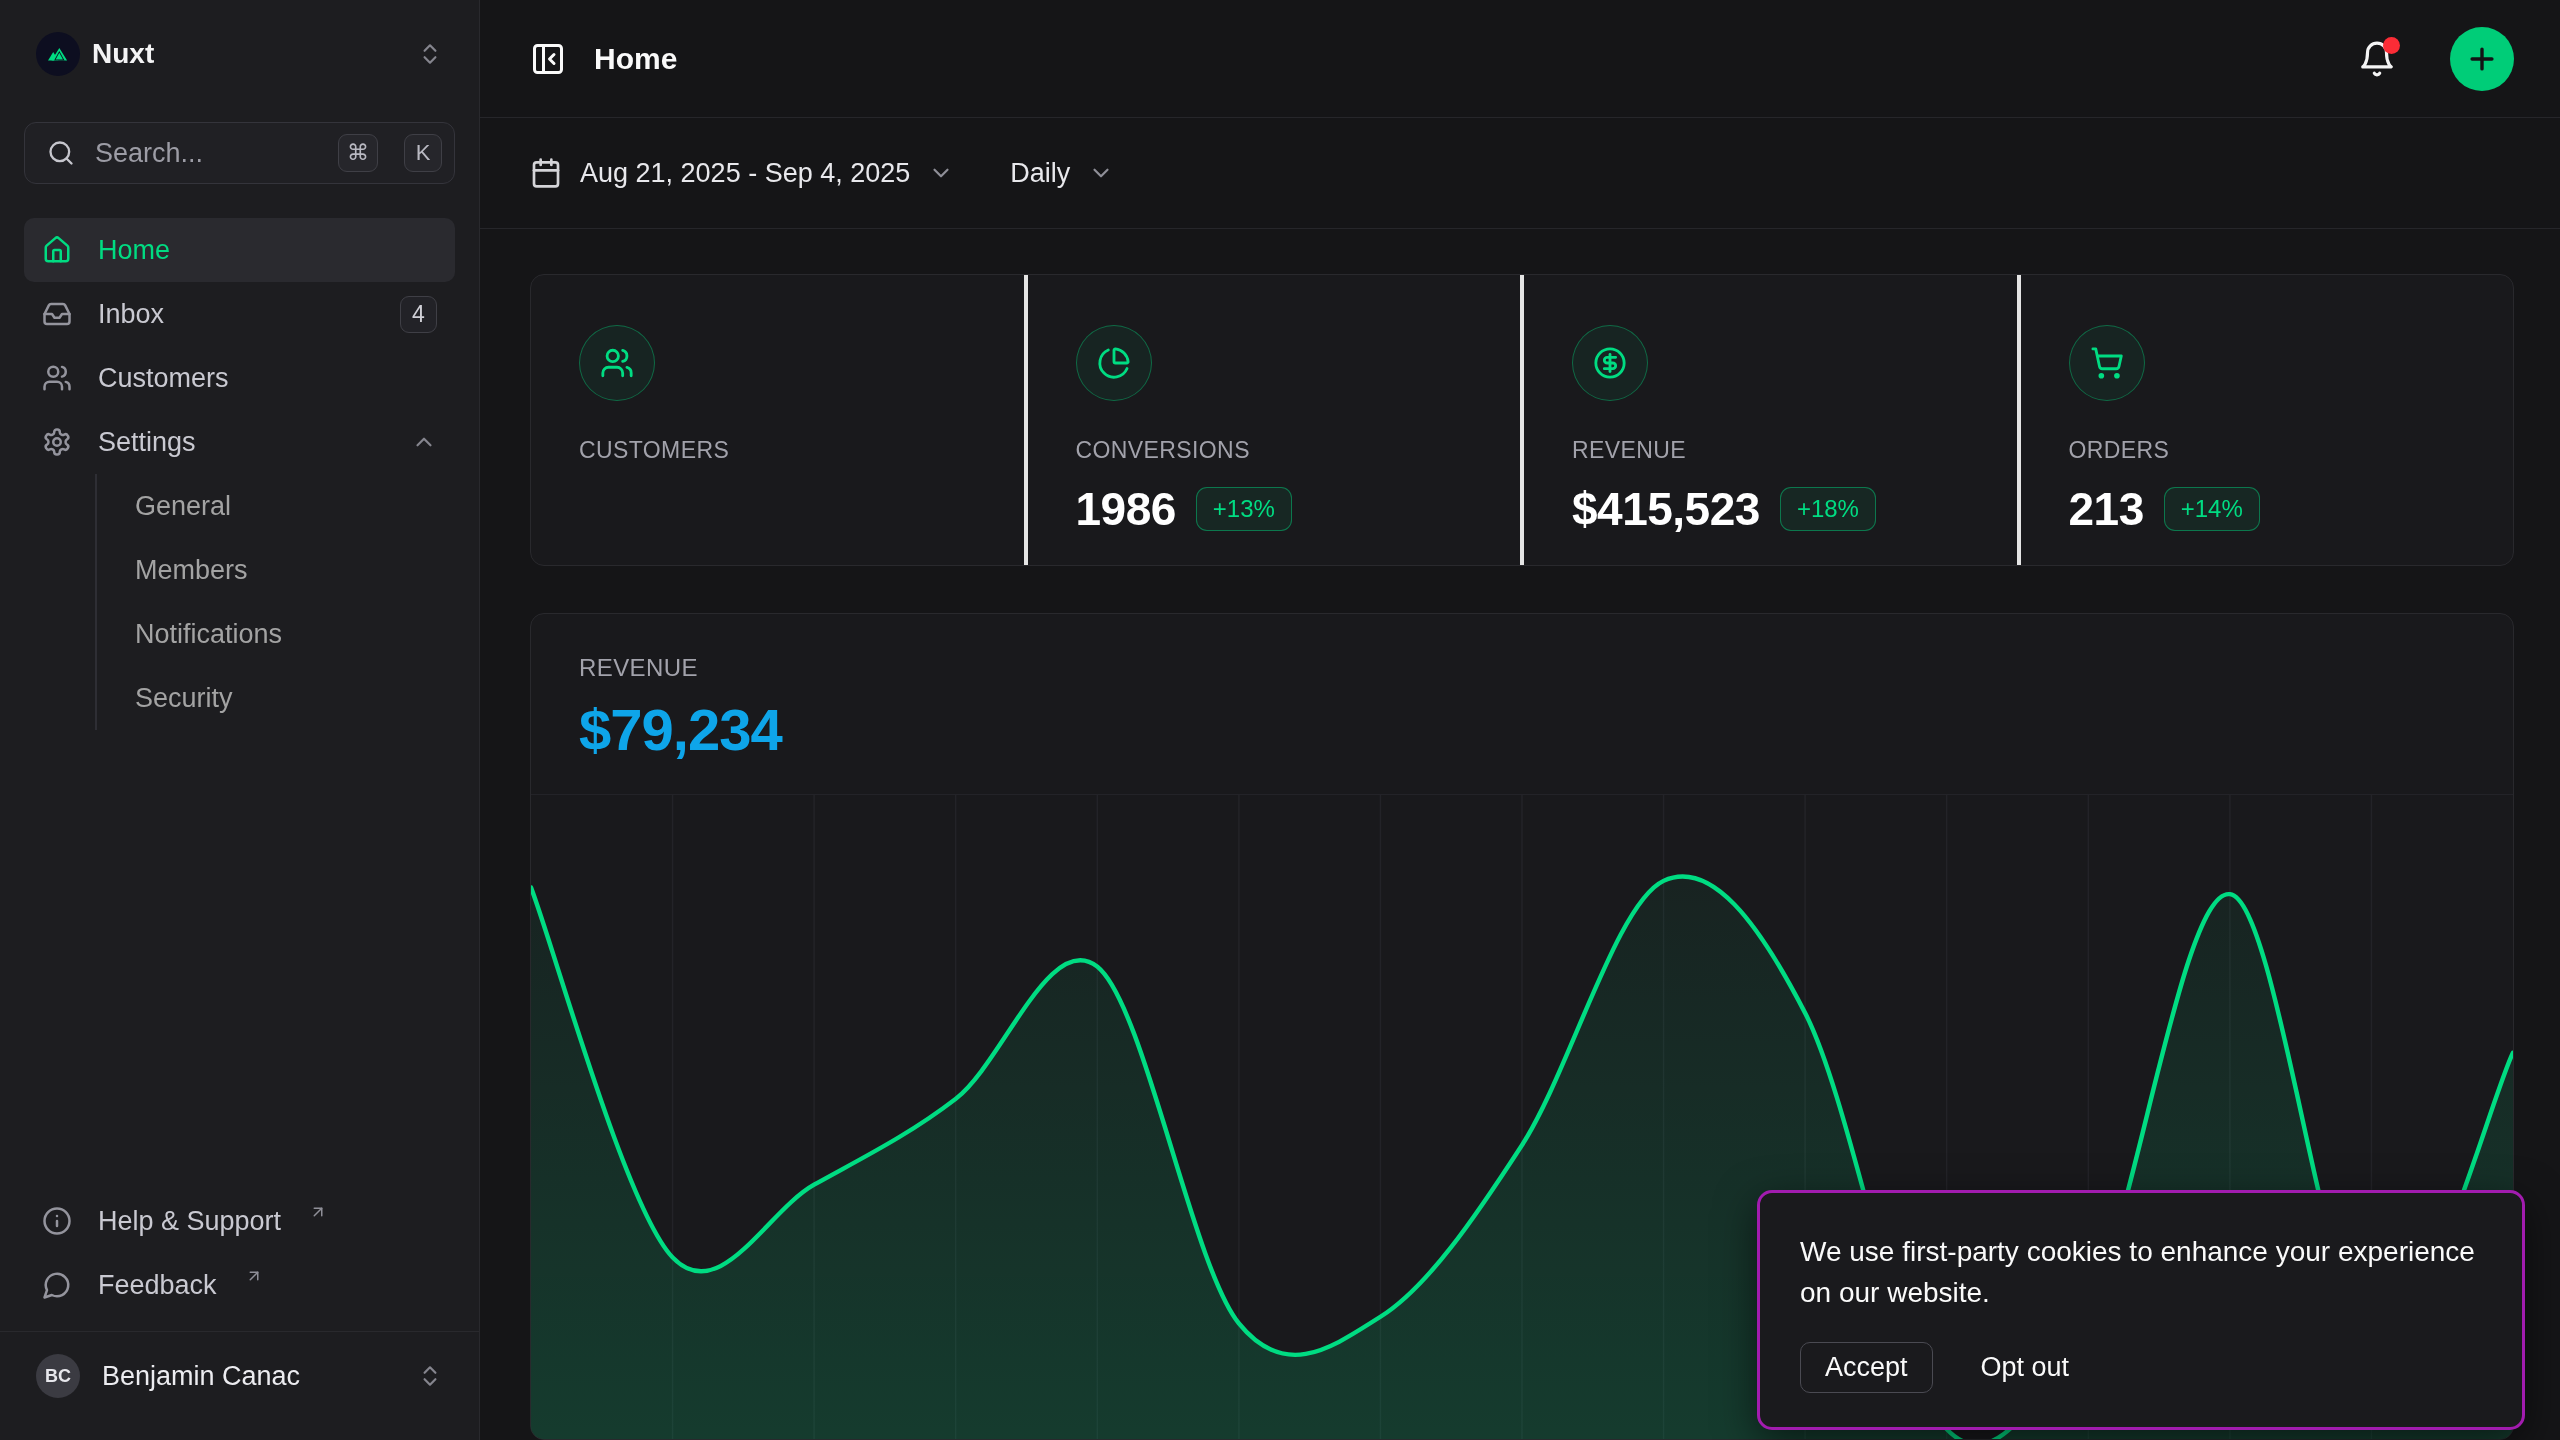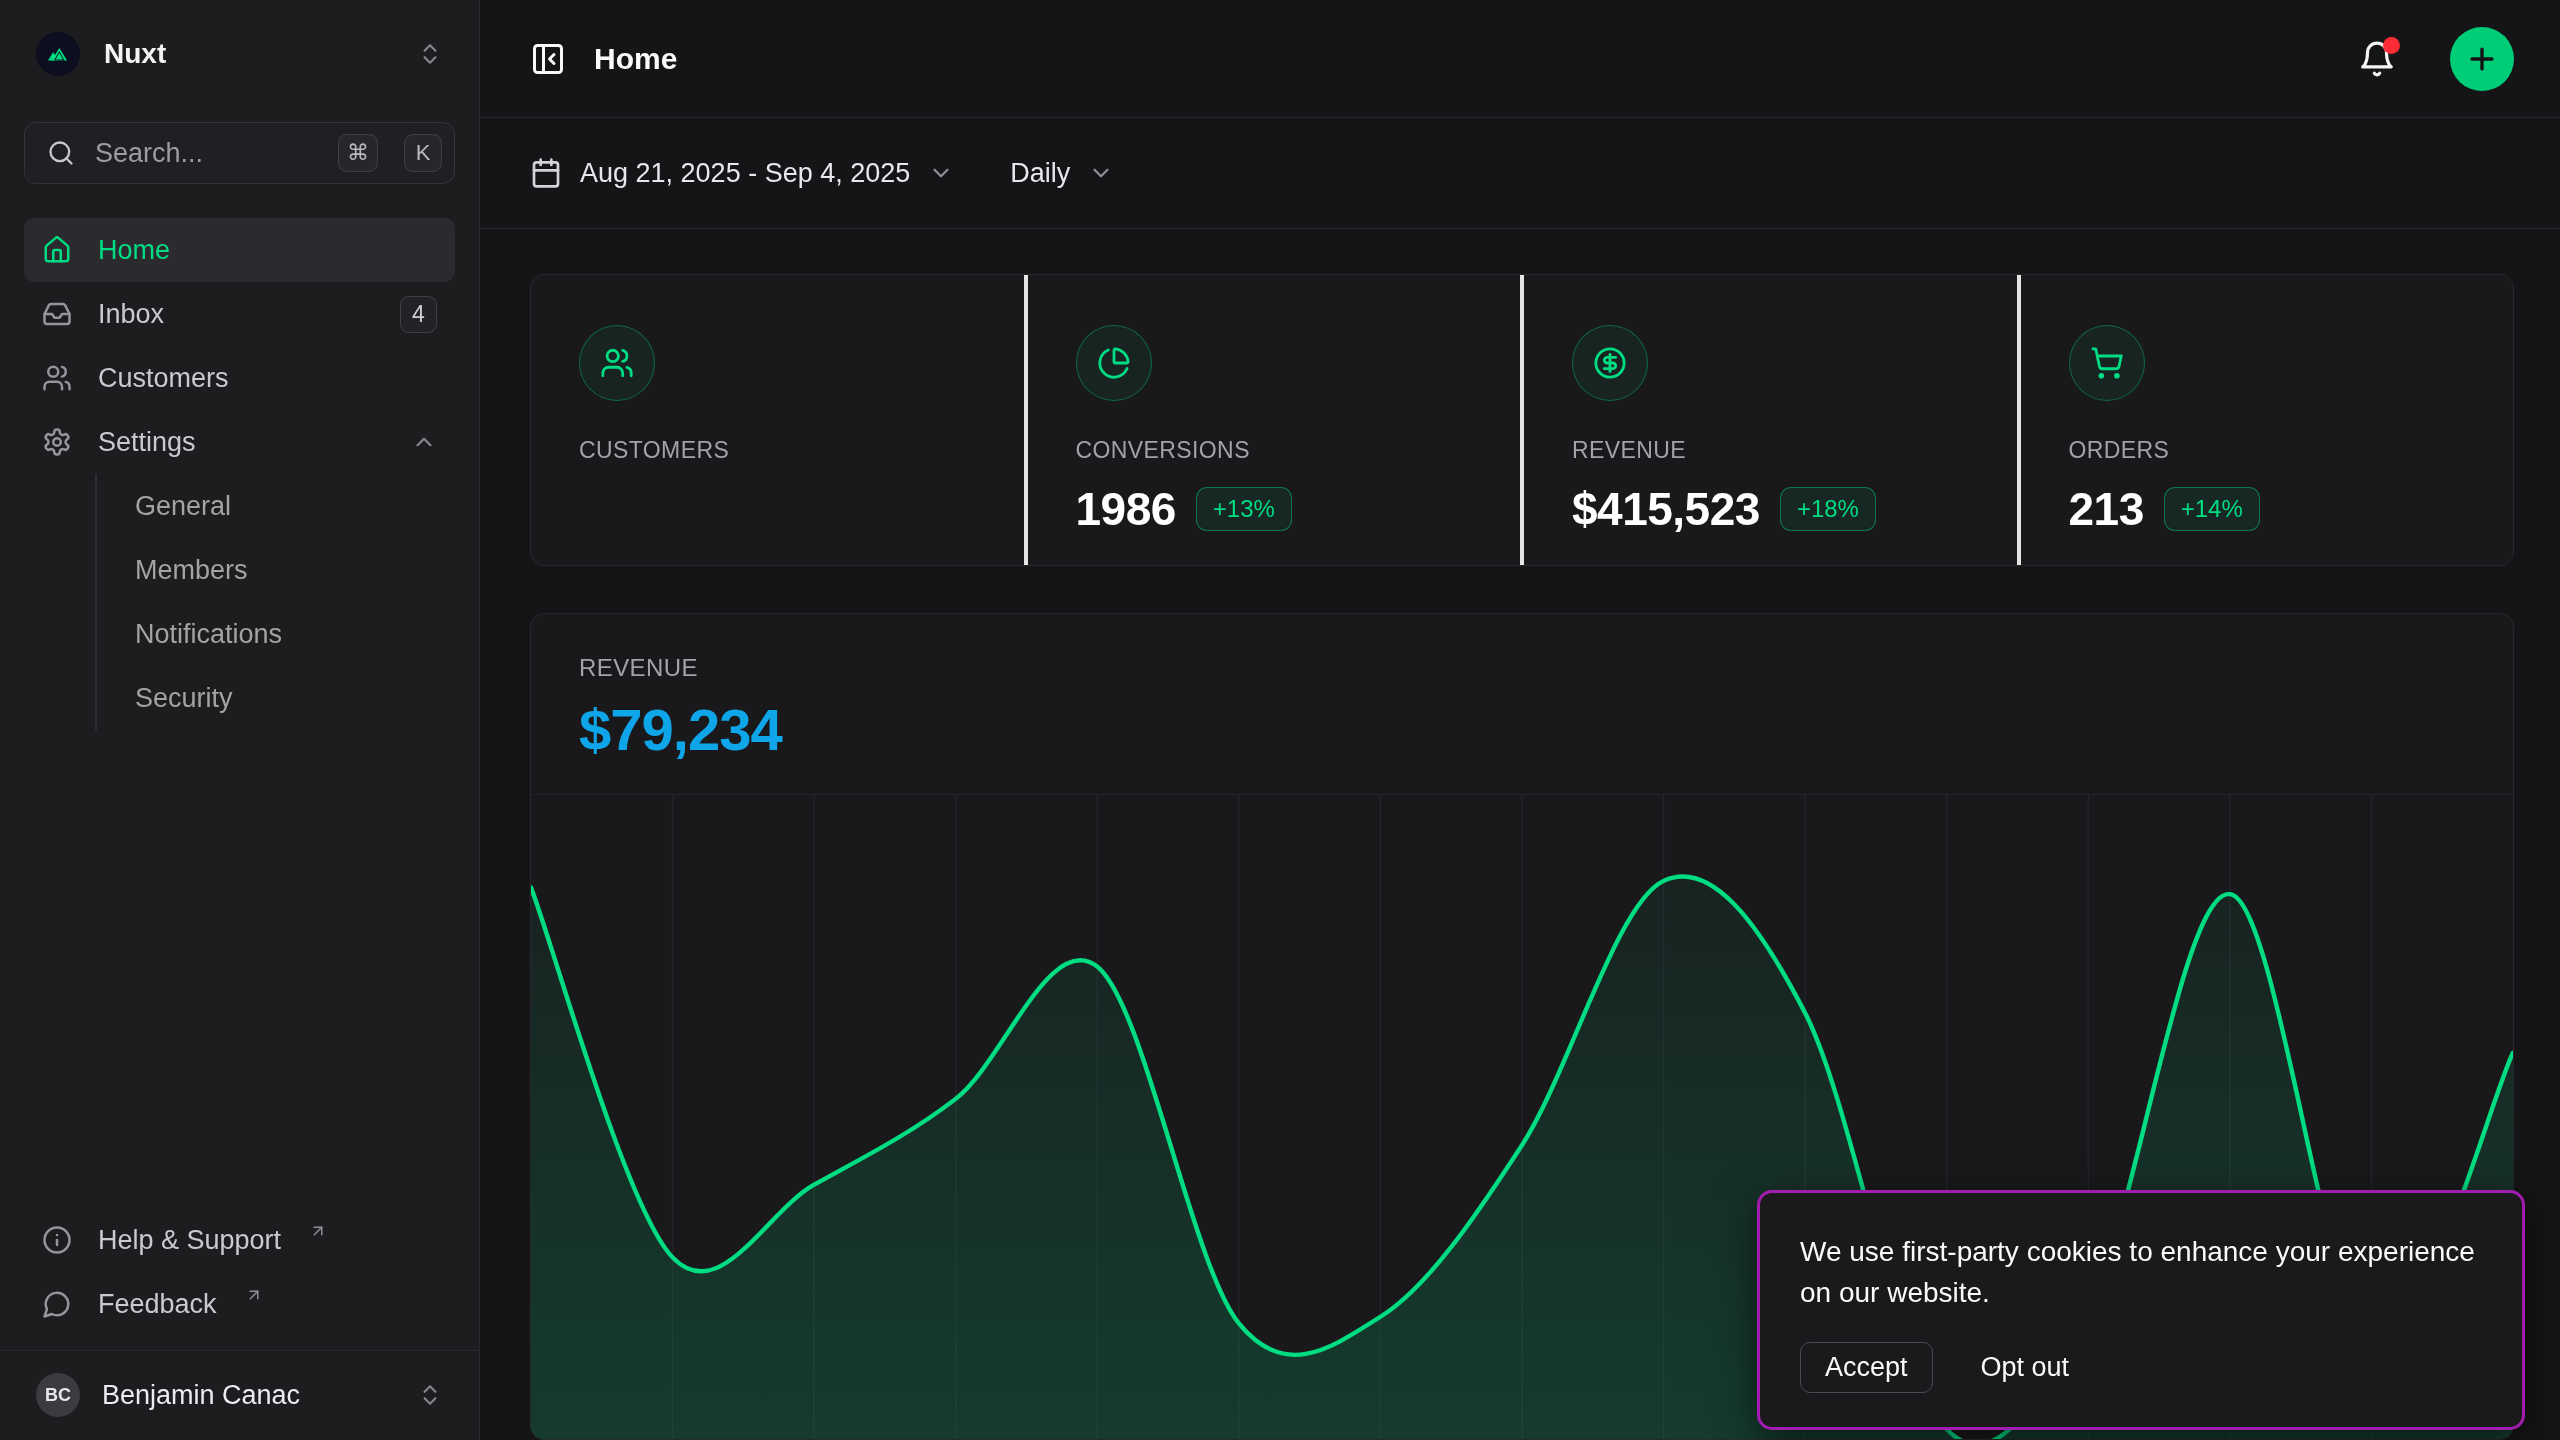--- a/index.html
+++ b/index.html
@@ -11,21 +11,21 @@
   }
   .app { display:flex; width:2560px; height:1440px; }
 
   
   .sidebar {
     width:480px; min-width:480px; height:1440px;
     background:#1d1d20; border-right:1px solid #29292d;
     display:flex; flex-direction:column; padding:22px 24px 0 24px;
   }
   .team-switcher {
-    display:flex; align-items:center; gap:24px;
+    display:flex; align-items:center; gap:12px;
     padding:10px 12px; border-radius:10px; cursor:pointer;
   }
   .logo-circle {
     width:44px; height:44px; border-radius:50%; background:#0d0e20;
     display:flex; align-items:center; justify-content:center; flex:0 0 auto;
   }
   .brand-name { font-size:28px; font-weight:600; color:#f4f4f5; flex:1; }
   .icon-muted { color:#85858e; display:flex; }
   .searchbox {
     margin-top:36px; height:62px; border:1px solid #34343b; background:#202024;
@@ -56,21 +56,21 @@
   .subnav {
     margin-left:71px; border-left:2px solid #2e2e34;
     display:flex; flex-direction:column; padding-left:30px;
   }
   .subnav-item {
     height:64px; display:flex; align-items:center; font-size:27px;
     color:#a3a3a3; cursor:pointer; border-radius:8px; padding:0 8px;
   }
   .sidebar-bottom { margin-top:auto; display:flex; flex-direction:column; padding-bottom:14px; }
   .ext-arrow { color:#8f8f98; display:flex; transform:translateY(-9px); margin-left:2px; }
-  .sidebar-user-wrap { border-top:1px solid #29292d; margin:0 -24px; padding:12px 24px 13px 24px; }
+  .sidebar-user-wrap { border-top:1px solid #29292d; margin:0 -24px; padding:12px 24px 32px 24px; }
   .user-row {
     display:flex; align-items:center; gap:22px; padding:10px 12px;
     border-radius:10px; cursor:pointer;
   }
   .avatar {
     width:44px; height:44px; border-radius:50%; background:#3b3b42;
     color:#e7e7ec; font-size:18px; font-weight:600;
     display:flex; align-items:center; justify-content:center; flex:0 0 auto;
   }
   .user-name { flex:1; font-size:27px; font-weight:500; color:#ececf0; }

